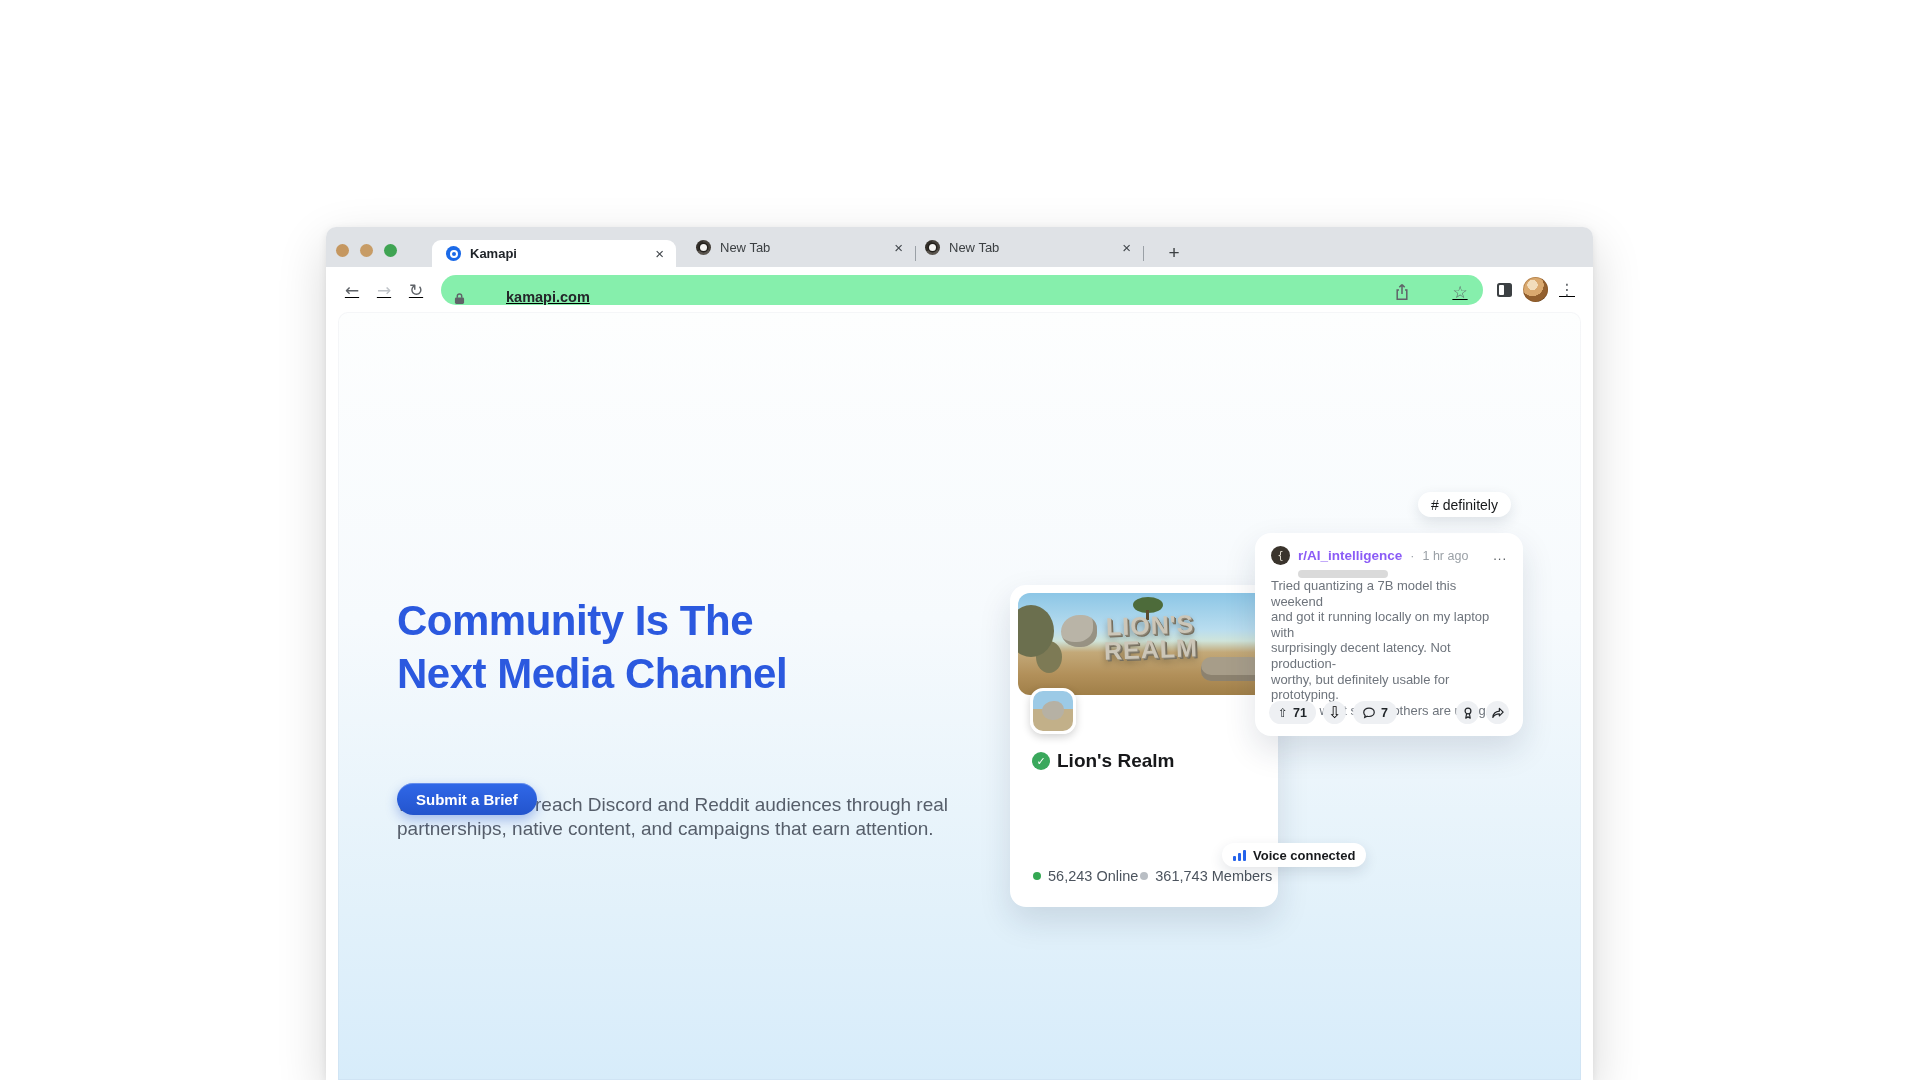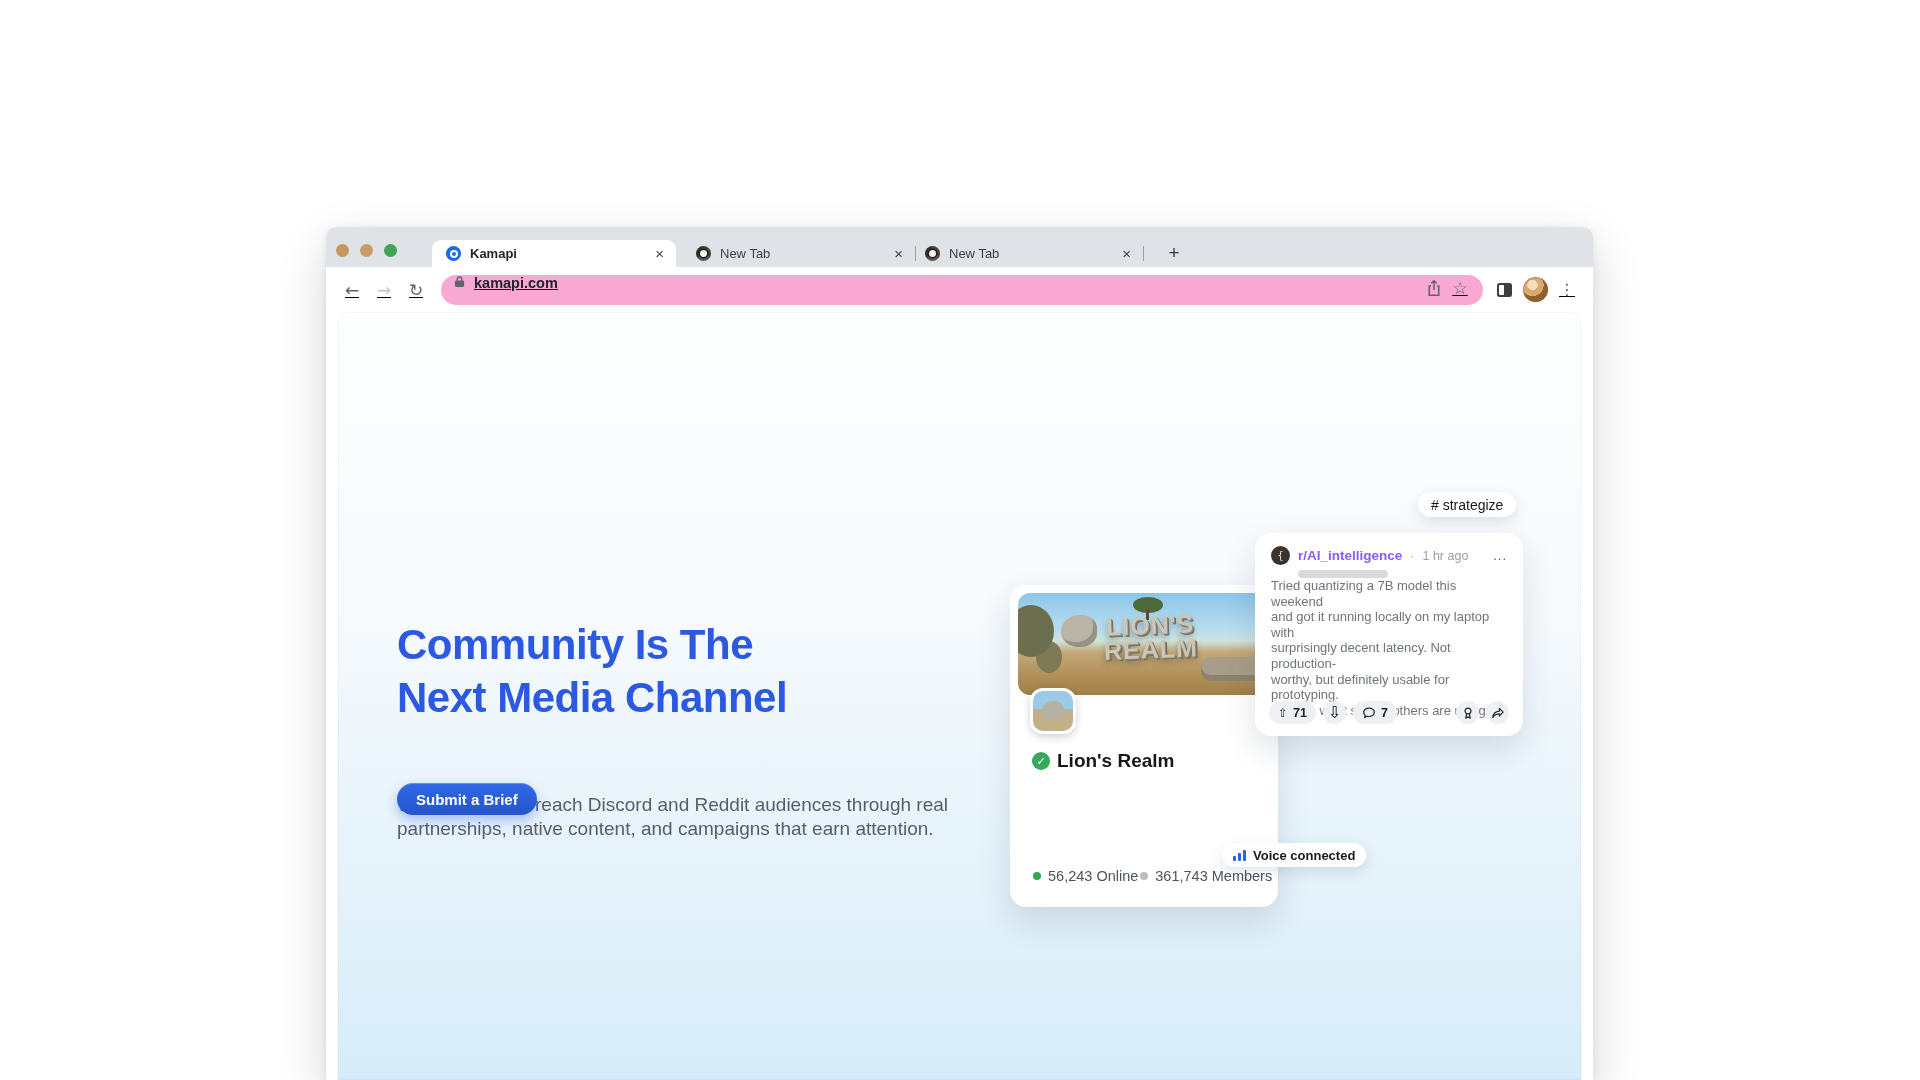--- a/index.html
+++ b/index.html
@@ -19,62 +19,62 @@
   .t3 { left:58px;  background:#3fa453; }
 
   .tab-active { position:absolute; left:106px; top:13px; width:244px; height:27px;
     background:#ffffff; border-radius:9px 9px 0 0; display:flex; align-items:center;
     padding:0 12px 0 14px; }
   .tab-active .title { font-size:13px; color:#1f2328; font-weight:700; margin-left:9px; flex:1; }
   .favicon { width:15px; height:15px; border-radius:50%; background:#1b6ae8; position:relative; flex:none; }
   .favicon::after { content:""; position:absolute; inset:3.5px; border:2.2px solid #fff; border-radius:50%; }
   .tab-close { font-size:15px; color:#41464b; line-height:1; cursor:default; }
 
-  .tab-inactive { position:absolute; top:13px; height:27px; display:flex; align-items:center;
+  .tab-inactive { position:absolute; top:13px; height:27px; display:flex; 
     padding:0 12px 0 10px; }
   .ti-2 { left:360px; width:229px; }
   .ti-3 { left:589px; width:228px; }
   .tab-inactive .title { font-size:13px; color:#3c4043; margin-left:9px; flex:1; }
   .chrome-logo { width:15px; height:15px; border-radius:50%; flex:none;
     background:conic-gradient(#45403a 0 33%, #59544d 33% 66%, #332f2a 66% 100%); position:relative; }
   .chrome-logo::after { content:""; position:absolute; inset:4px; background:#f4f3f1;
     border-radius:50%; box-shadow:0 0 0 1.5px #23201c; }
   .tab-sep { position:absolute; top:19px; width:1px; height:15px; background:#9aa0a6; }
   .sep-a { left:589px; } .sep-b { left:817px; }
   .newtab-btn { position:absolute; left:836px; top:14px; width:24px; height:24px;
     display:flex; align-items:center; justify-content:center;
     font-size:19px; color:#3c4043; font-weight:400; }
 
   
   .toolbar { height:45px; background:#ffffff; display:flex; align-items:center; padding:0 13px; }
   .nav-ic { width:26px; height:26px; display:flex; align-items:center; justify-content:center;
     font-size:17px; color:#5f6368; font-family:"DejaVu Sans",sans-serif; margin-right:6px; flex:none; }
   .nav-ic.disabled { color:#c0c4c9; }
-  .omnibox { flex:1; height:30px; margin:0 8px 0 6px; background:#f9a8d4; border-radius:15px;
-    display:flex; align-items:flex-start; padding:0 10px 0 13px; }
+  .omnibox { flex:1; height:30px; margin:0 8px 0 6px; background:#86efac; border-radius:15px;
+    display:flex; align-items:flex-end; padding:0 10px 0 13px;gap:32px; }
   .lock { width:11px; height:13px; flex:none; }
   .url { font-size:14.5px; color:#24262a; font-weight:600; margin-left:9px; flex:1; }
   .box-ic { width:26px; height:26px; display:flex; align-items:center; justify-content:center; flex:none; }
   .star { font-size:17px; color:#5f6368; font-family:"DejaVu Sans",sans-serif; }
   .sidepanel { width:15px; height:14px; background:#3c4043; border-radius:2.5px; position:relative; }
   .sidepanel::after { content:""; position:absolute; left:2px; top:2px; bottom:2px; width:5px;
     background:#ffffff; border-radius:1px; }
   .uavatar { width:25px; height:25px; border-radius:50%; margin:0 6px; flex:none;
     background:radial-gradient(circle at 38% 32%, #f2ddbc 0 22%, #daa96f 23% 48%, #93602f 49% 75%, #5e3d1e 76%);
     box-shadow:inset 0 0 0 1px rgba(120,70,20,.35); }
   .kebab { font-size:16px; color:#5f6368; font-family:"DejaVu Sans",sans-serif; }
 
   
   .page-wrap { height:768px; background:#ffffff; padding:0 12px; }
   .page { position:relative; width:1243px; height:768px; border-radius:10px 10px 0 0; overflow:hidden;
     background:linear-gradient(180deg,#fdfefe 0%, #f6fafd 40%, #e2f1fa 78%, #d7ecfa 100%);
     box-shadow:inset 0 0 0 1px rgba(40,60,90,.04); }
 
   .hero-title { position:absolute; left:59px; top:282px; font-size:42px; line-height:53px;
-    font-weight:800; color:#2b59df; letter-spacing:-.5px; white-space:pre-line;margin-top:24px; }
+    font-weight:800; color:#2b59df; letter-spacing:-.5px; white-space:pre-line; }
   .hero-sub { position:absolute; left:59px; top:481px; font-size:19px; line-height:23.5px;
     color:#565e6a; white-space:pre-line; }
   .cta { position:absolute; left:59px; top:471px; height:32px; padding:0 19px; border:none;
     border-radius:18px; background:linear-gradient(180deg,#3068e8,#2354cd);
     color:#ffffff; font-size:15px; font-weight:600; font-family:inherit;
     box-shadow:0 5px 12px rgba(35,84,205,.35), inset 0 1px 0 rgba(255,255,255,.25); }
 
   
   .card { background:#ffffff; border-radius:16px; box-shadow:0 14px 32px rgba(25,39,68,.13); }
   .lion-card { position:absolute; left:672px; top:273px; width:268px; height:322px; }
@@ -273,21 +273,21 @@
             </svg>
           </span>
           <span class="circ">
             <svg width="14" height="12" viewBox="0 0 16 14">
               <path d="M9.6 1.6L14 6 9.6 10.4V8C6.2 8 3.6 9.6 2 12.2c.3-4.2 3.1-6.9 7.6-7.3z" fill="none" stroke="#23262a" stroke-width="1.4" stroke-linejoin="round"></path>
             </svg>
           </span>
         </div>
       </div>
 
-      <div class="badge topic-badge"># strategize</div>
+      <div class="badge topic-badge"># definitely</div>
       <div class="badge voice-badge">
         <span class="bars">
             <i></i>
             <i></i>
             <i></i>
           </span>
         <span>Voice connected</span>
       </div>
 
     </div>

